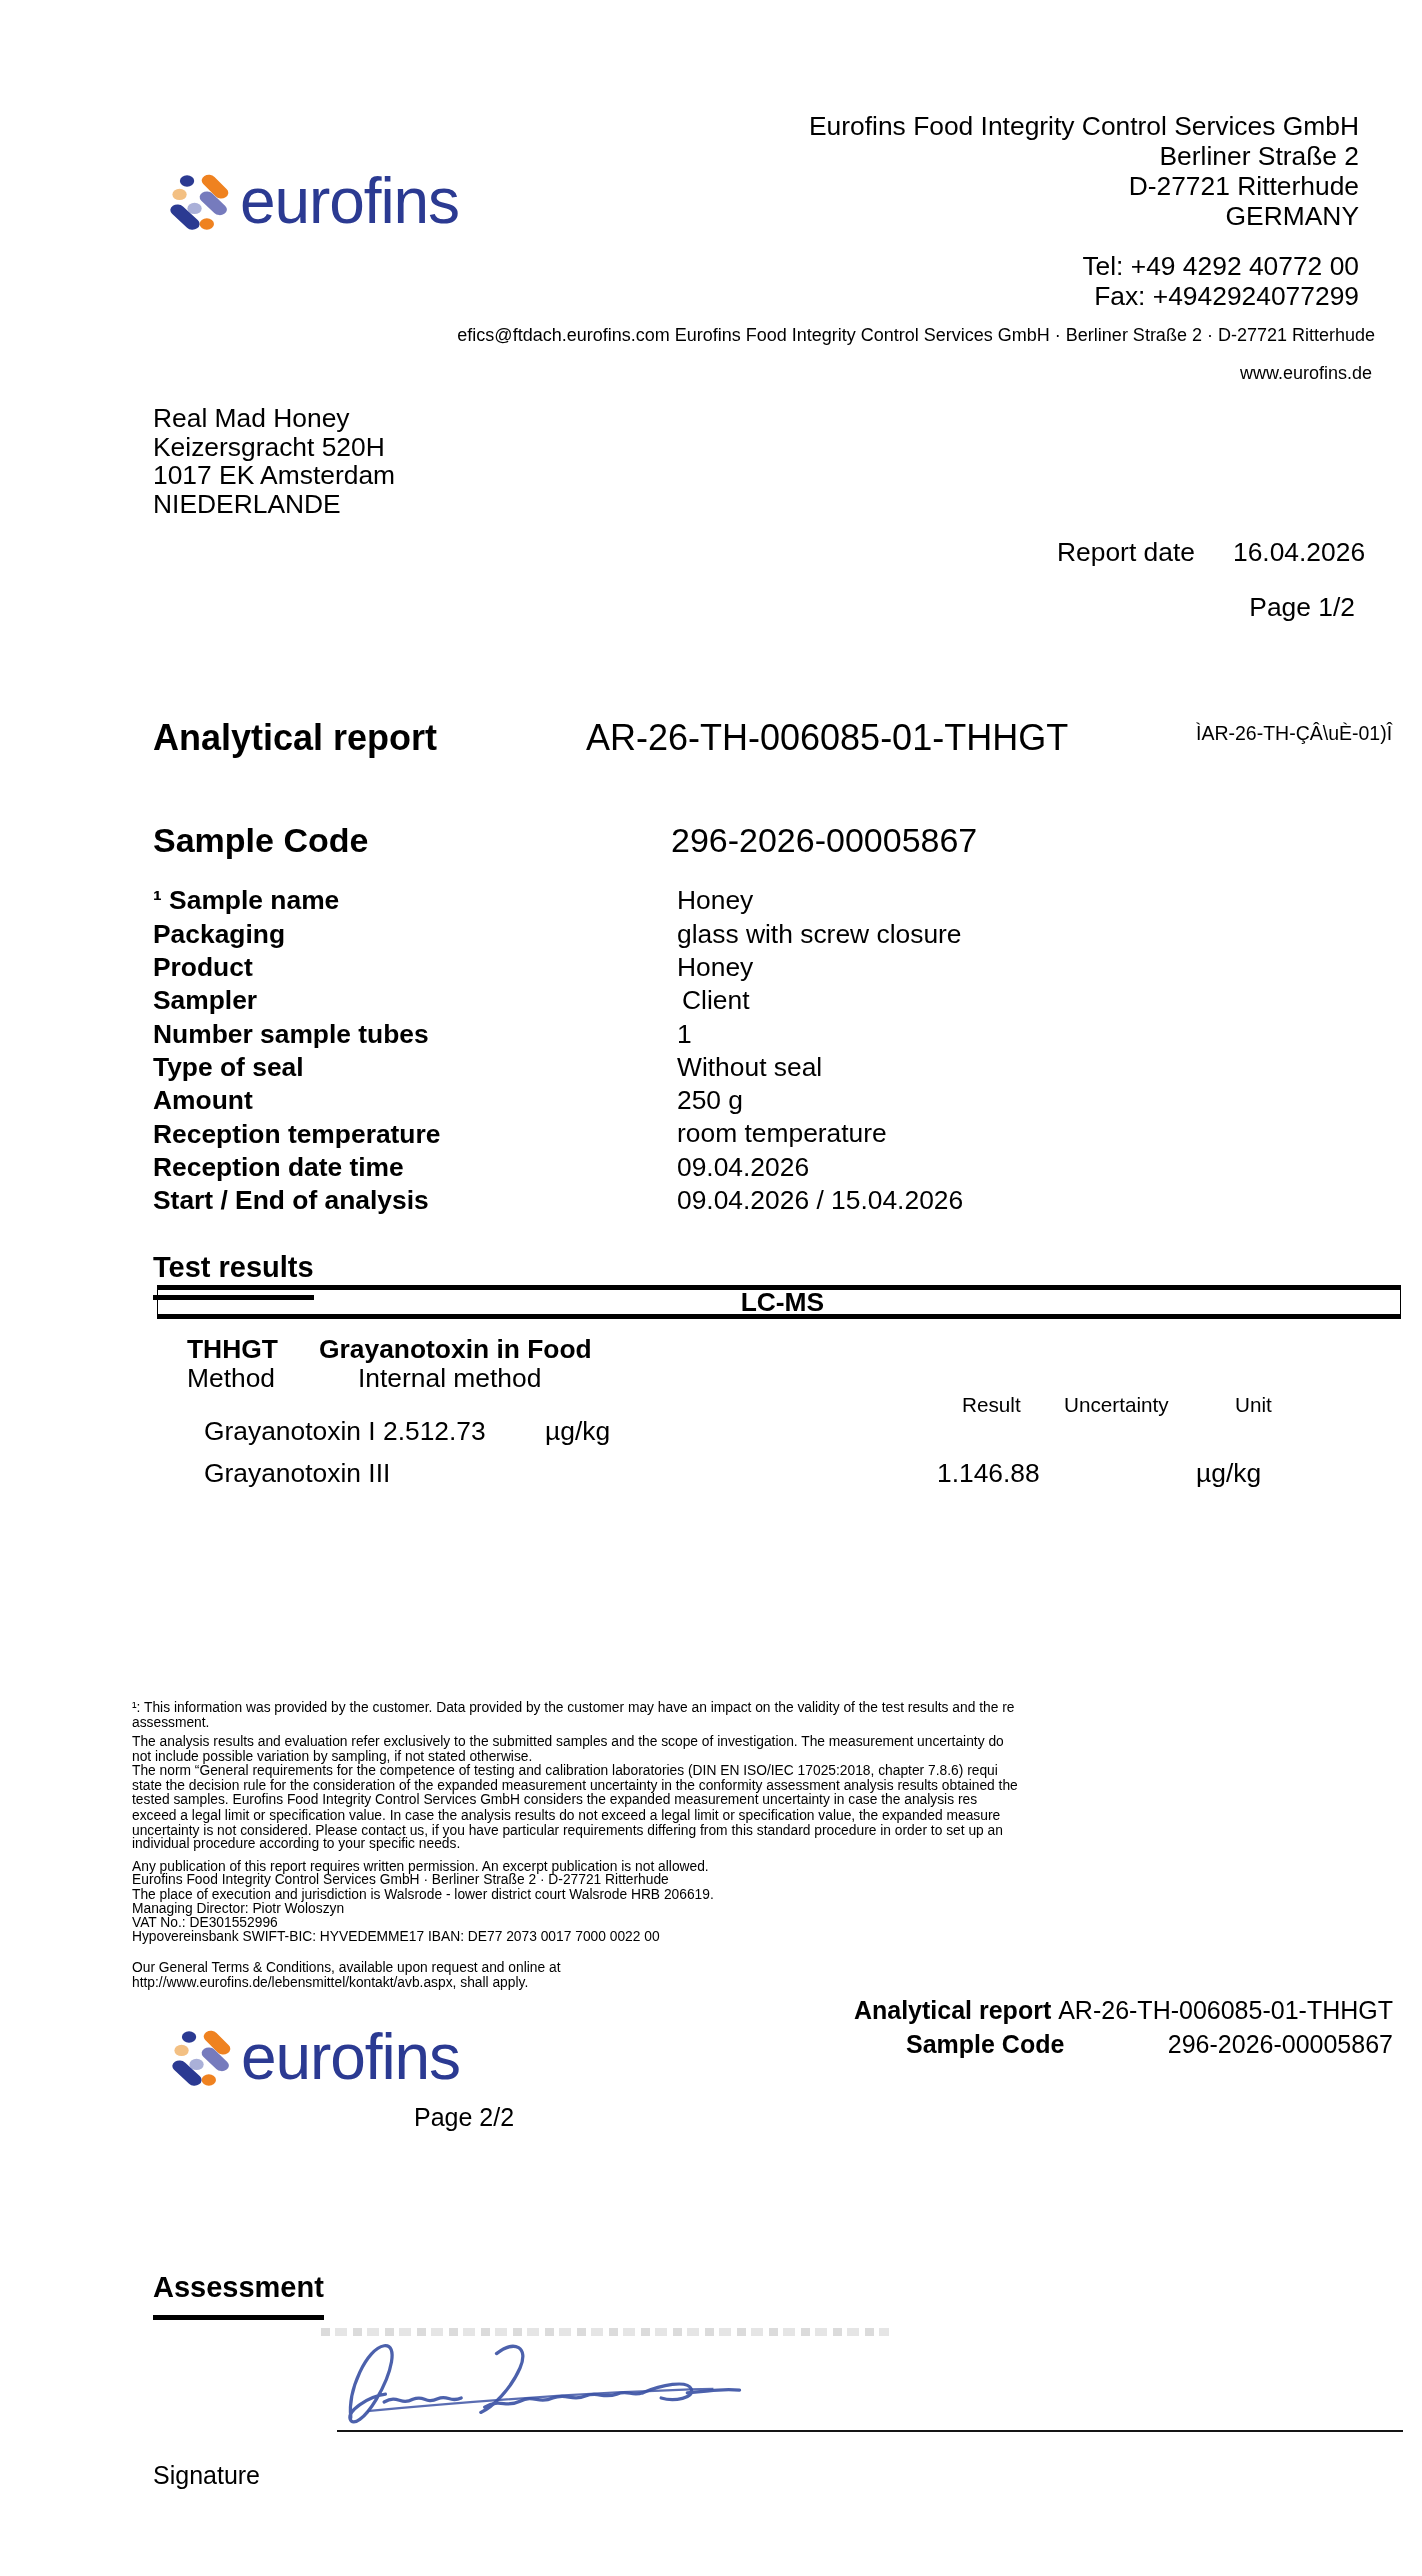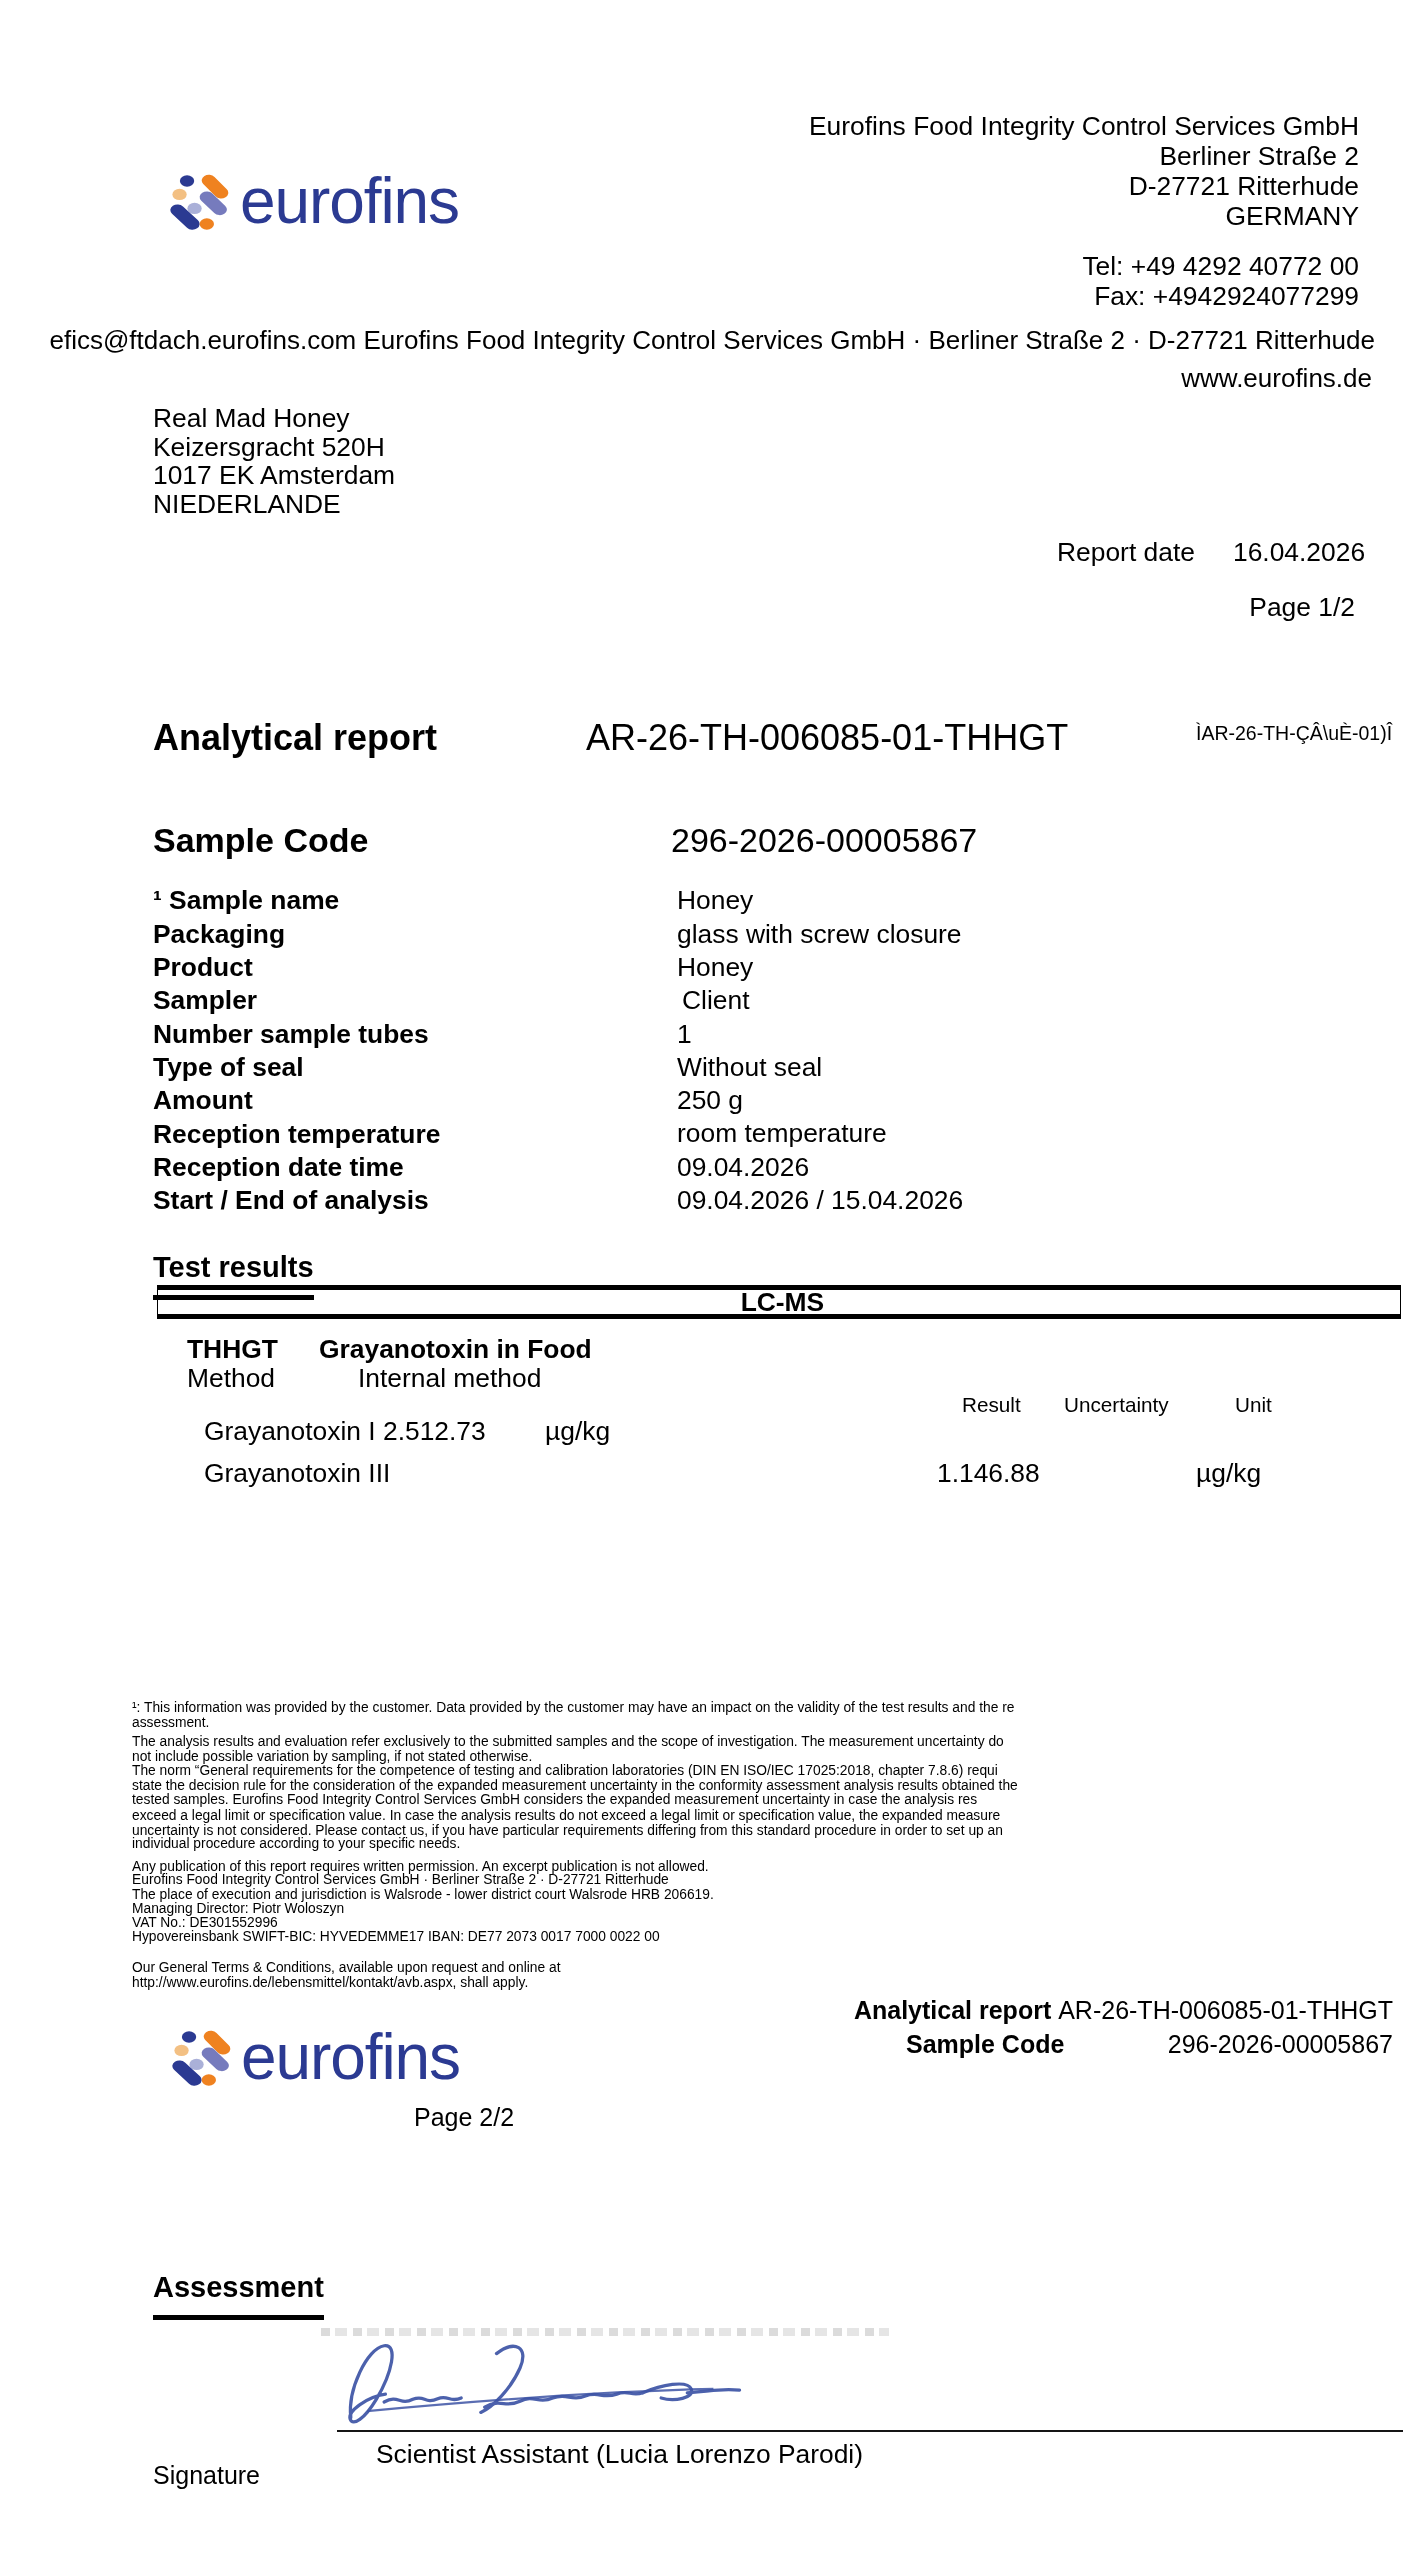--- a/index.html
+++ b/index.html
@@ -3,21 +3,21 @@
 <meta charset="utf-8">
 <style>
   html,body{margin:0;padding:0;background:#ffffff;}
   .page{position:relative;width:1423px;height:2576px;background:#fff;overflow:hidden;
         font-family:"Liberation Sans", sans-serif;color:#000;}
   .abs{position:absolute;white-space:nowrap;}
   .b{font-weight:bold;}
   .r{text-align:right;}
   .f24{font-size:13.8px;line-height:15px;}
   .f34{font-size:19.5px;}
-  .f38{font-size:26px;}
+  .f38{font-size:18px;}
   .f36{font-size:20.7px;}
   .f43{font-size:25px;}
   .f46{font-size:26.4px;}
   .f50{font-size:29px;}
   .f60{font-size:34px;}
   .f62{font-size:36px;}
   .logoword{font-size:64px;line-height:60px;color:var(--logo-blue);letter-spacing:-1.1px;}
   .ul{border-bottom:5.2px solid #000;padding-bottom:11px;}
   .lcms-box{position:absolute;left:157px;top:1285px;width:1244px;height:34px;box-sizing:border-box;
             border:1.7px solid #000;border-top-width:5.2px;border-bottom-width:5.2px;
@@ -159,17 +159,16 @@
       <path d="M96,104 C118,92 120,110 140,100 C158,92 158,108 178,99 C194,92 196,106 214,98"></path>
       <path d="M268,30 C296,8 318,20 304,52 C290,84 262,112 244,120"></path>
       <path d="M250,112 C274,98 282,114 304,103 C326,92 332,108 354,98 C376,89 382,104 404,95 C424,87 430,100 452,92 C470,85 474,96 492,90"></path>
       <path d="M492,90 C520,78 560,70 566,84 C572,98 540,104 520,98"></path>
       <path d="M560,90 C600,86 620,84 640,86"></path>
     </g>
     <path d="M70,118 C220,104 420,88 600,84" fill="none" stroke="var(--sig-ink)" stroke-width="3.5" opacity="0.85"></path>
   </svg>
 
   <div class="sig-line"></div>
-  <div class="abs f46" style="left:376px;top:2439px;">Scientist Assistant (Lucia Lorenzo Parodi)</div>
   <div class="abs f43" style="left:153px;top:2461px;">Signature</div>
 
 </div>
 
 
 </body></html>

